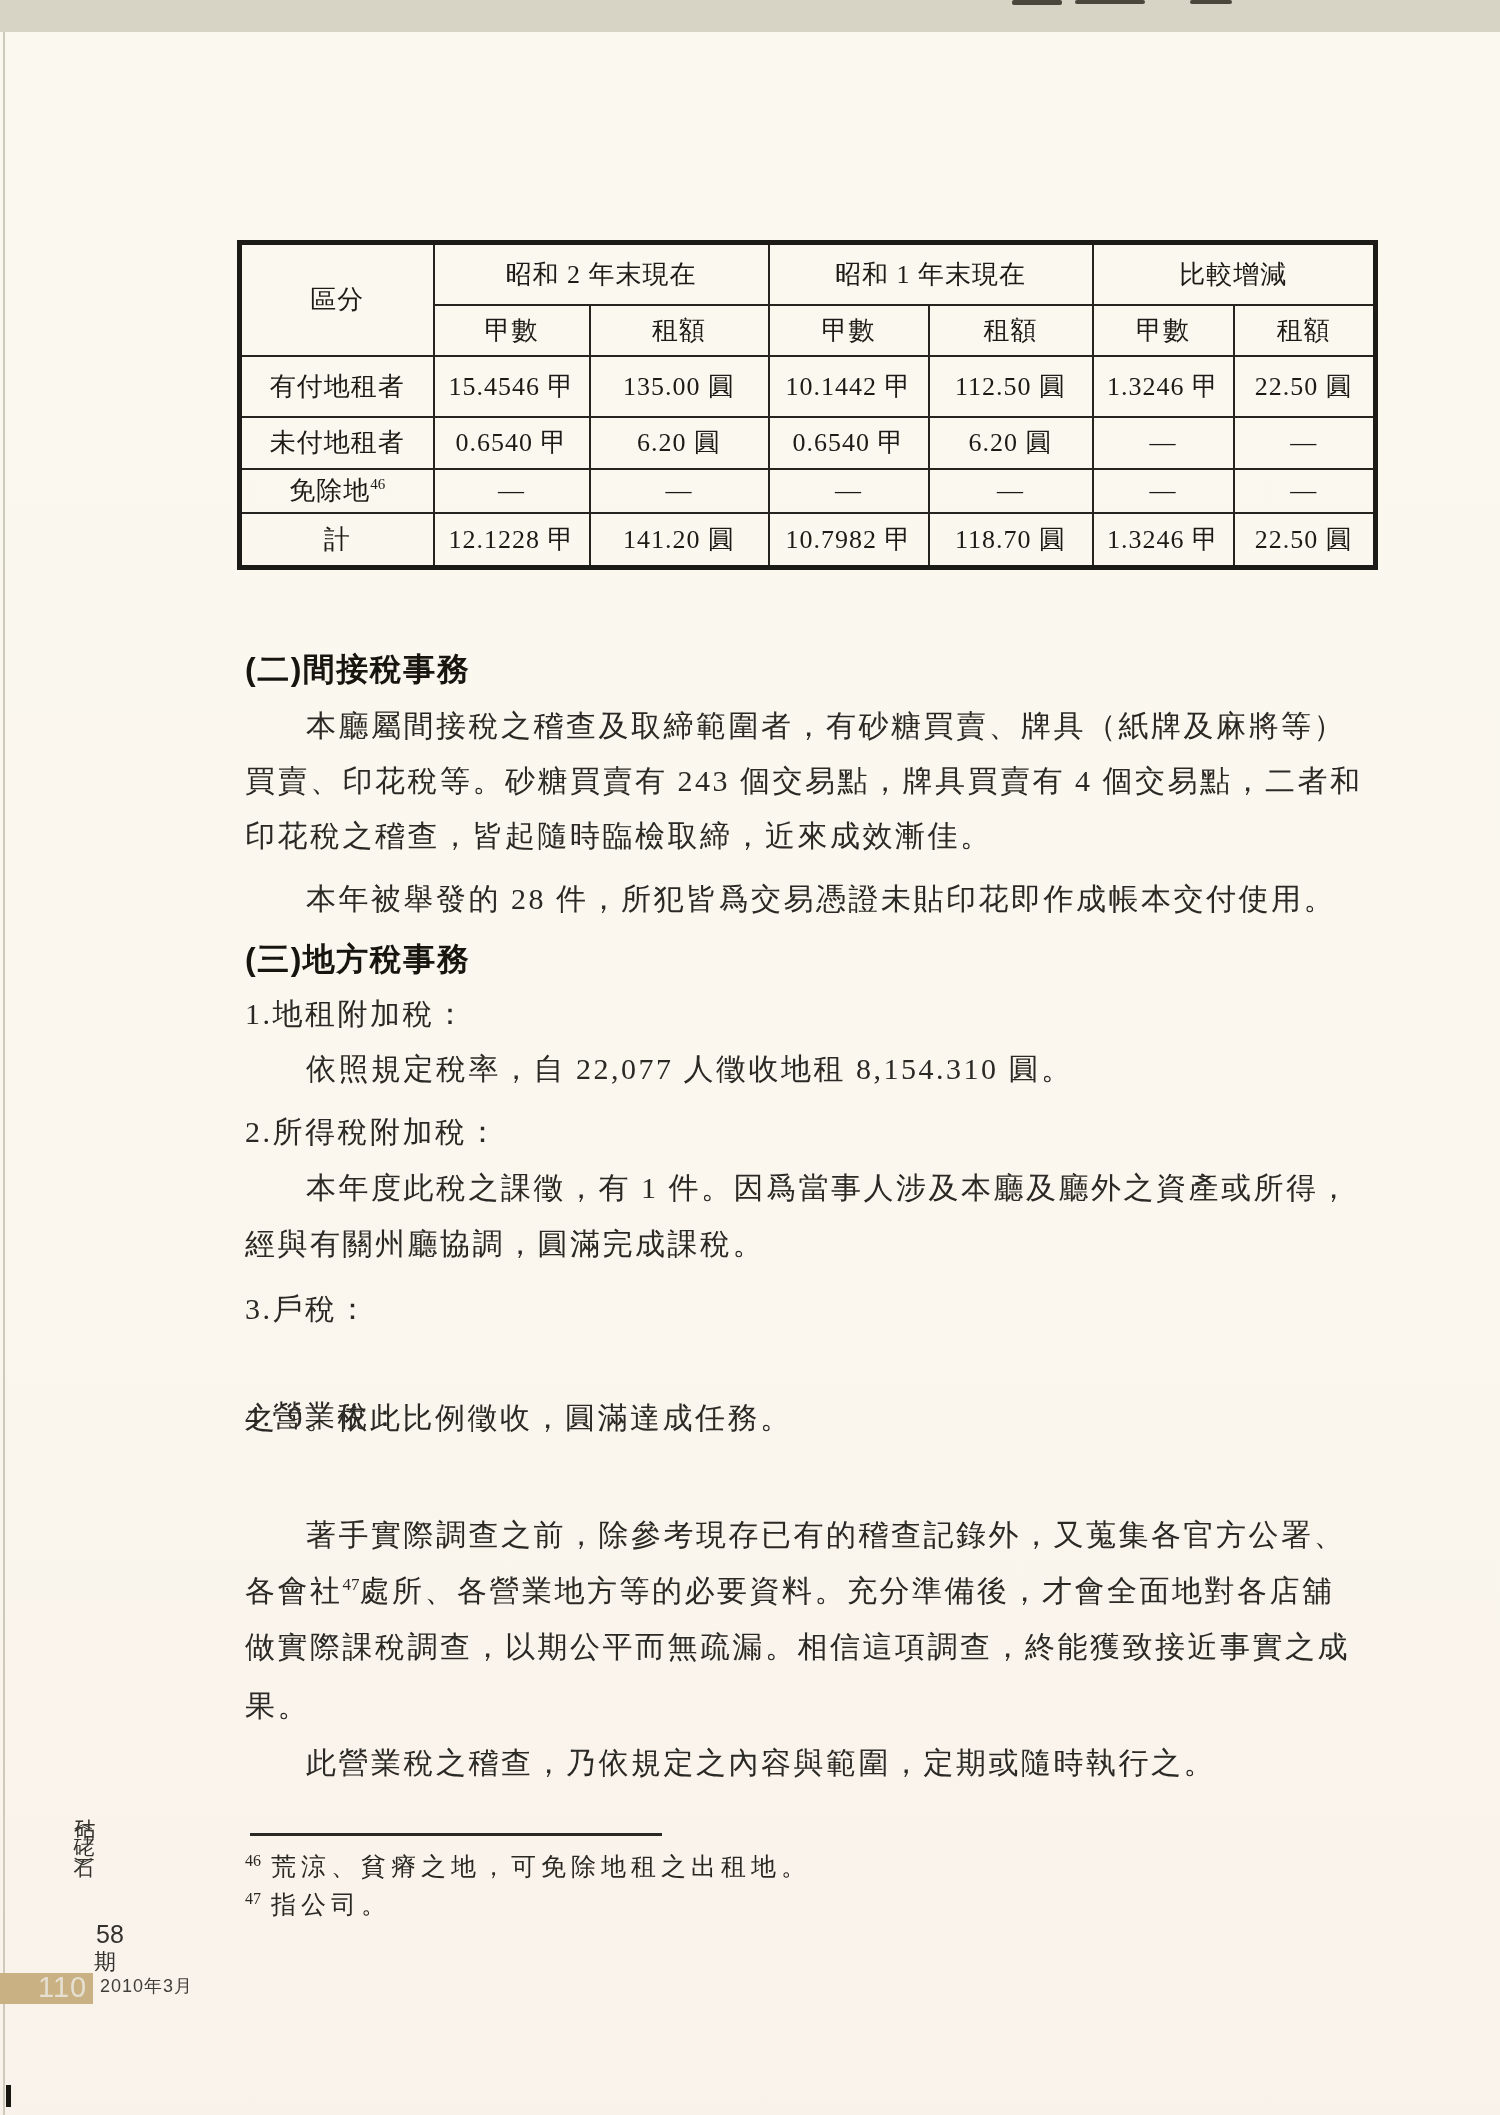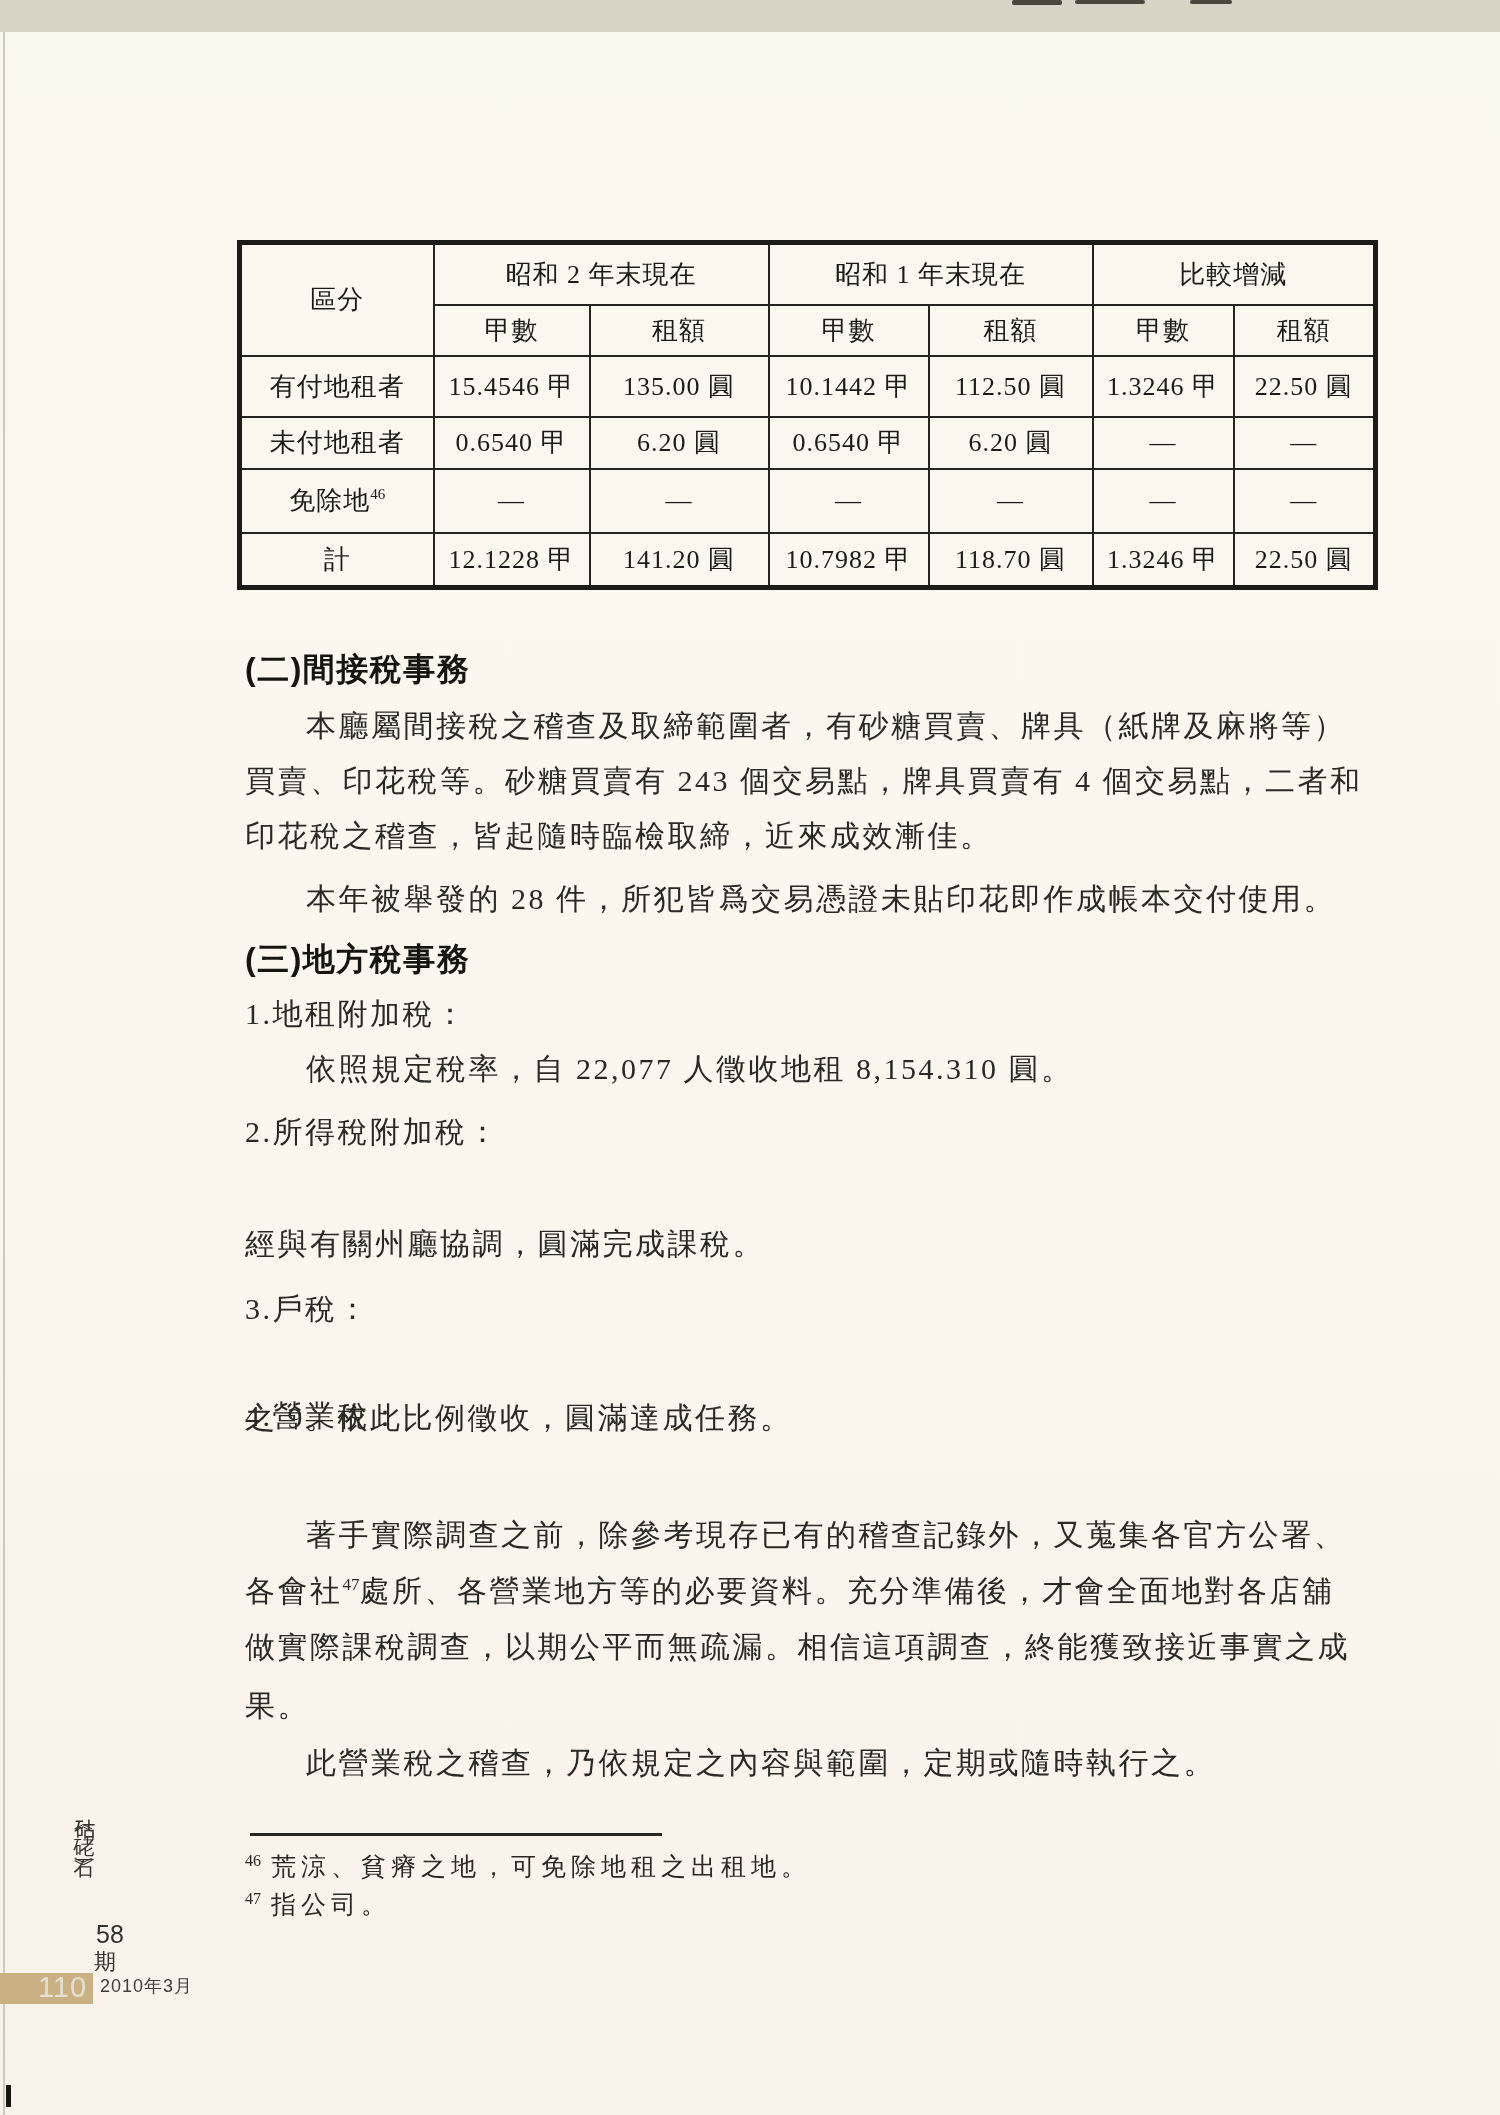--- a/index.html
+++ b/index.html
@@ -92,21 +92,21 @@
     </tr>
     <tr style="height:52px">
       <td>未付地租者</td>
       <td>0.6540 甲</td>
       <td>6.20 圓</td>
       <td>0.6540 甲</td>
       <td>6.20 圓</td>
       <td>—</td>
       <td>—</td>
     </tr>
-    <tr style="height:64px">
+    <tr style="height:44px">
       <td><span>免除地</span><sup>46</sup></td>
       <td>—</td>
       <td>—</td>
       <td>—</td>
       <td>—</td>
       <td>—</td>
       <td>—</td>
     </tr>
     <tr style="height:55px">
       <td>計</td>
@@ -122,20 +122,21 @@
 
   <div class="bl ind" style="top:706px">本廳屬間接稅之稽查及取締範圍者，有砂糖買賣、牌具（紙牌及麻將等）</div>
   <div class="bl hd" style="top:648px">(二)間接稅事務</div>
   <div class="bl" style="top:761px">買賣、印花稅等。砂糖買賣有 243 個交易點，牌具買賣有 4 個交易點，二者和</div>
   <div class="bl" style="top:816px">印花稅之稽查，皆起隨時臨檢取締，近來成效漸佳。</div>
   <div class="bl ind" style="top:879px">本年被舉發的 28 件，所犯皆爲交易憑證未貼印花即作成帳本交付使用。</div>
   <div class="bl hd" style="top:938px">(三)地方稅事務</div>
   <div class="bl" style="top:994px">1.地租附加稅：</div>
   <div class="bl ind" style="top:1049px">依照規定稅率，自 22,077 人徵收地租 8,154.310 圓。</div>
   <div class="bl" style="top:1112px">2.所得稅附加稅：</div>
+  <div class="bl ind" style="top:1168px">本年度此稅之課徵，有 1 件。因爲當事人涉及本廳及廳外之資產或所得，</div>
   <div class="bl" style="top:1224px">經與有關州廳協調，圓滿完成課稅。</div>
   <div class="bl" style="top:1289px">3.戶稅：</div>
   <div class="bl" style="top:1398px">之 9。依此比例徵收，圓滿達成任務。</div>
   <div class="bl" style="top:1396px">4.營業稅：</div>
   <div class="bl ind" style="top:1515px">著手實際調查之前，除參考現存已有的稽查記錄外，又蒐集各官方公署、</div>
   <div class="bl" style="top:1571px"><span>各會社</span><sup>47</sup><span>處所、各營業地方等的必要資料。充分準備後，才會全面地對各店舖</span></div>
   <div class="bl" style="top:1627px">做實際課稅調查，以期公平而無疏漏。相信這項調查，終能獲致接近事實之成</div>
   <div class="bl" style="top:1686px">果。</div>
   <div class="bl ind" style="top:1743px">此營業稅之稽查，乃依規定之內容與範圍，定期或隨時執行之。</div>
 

